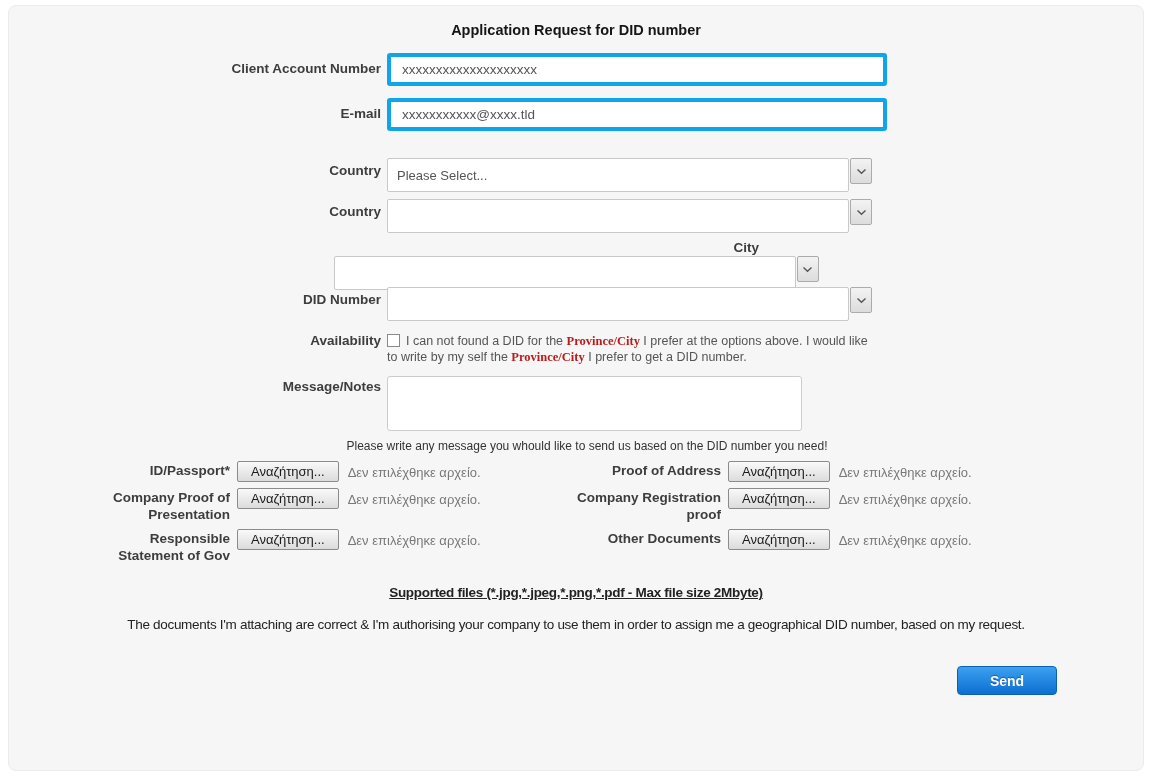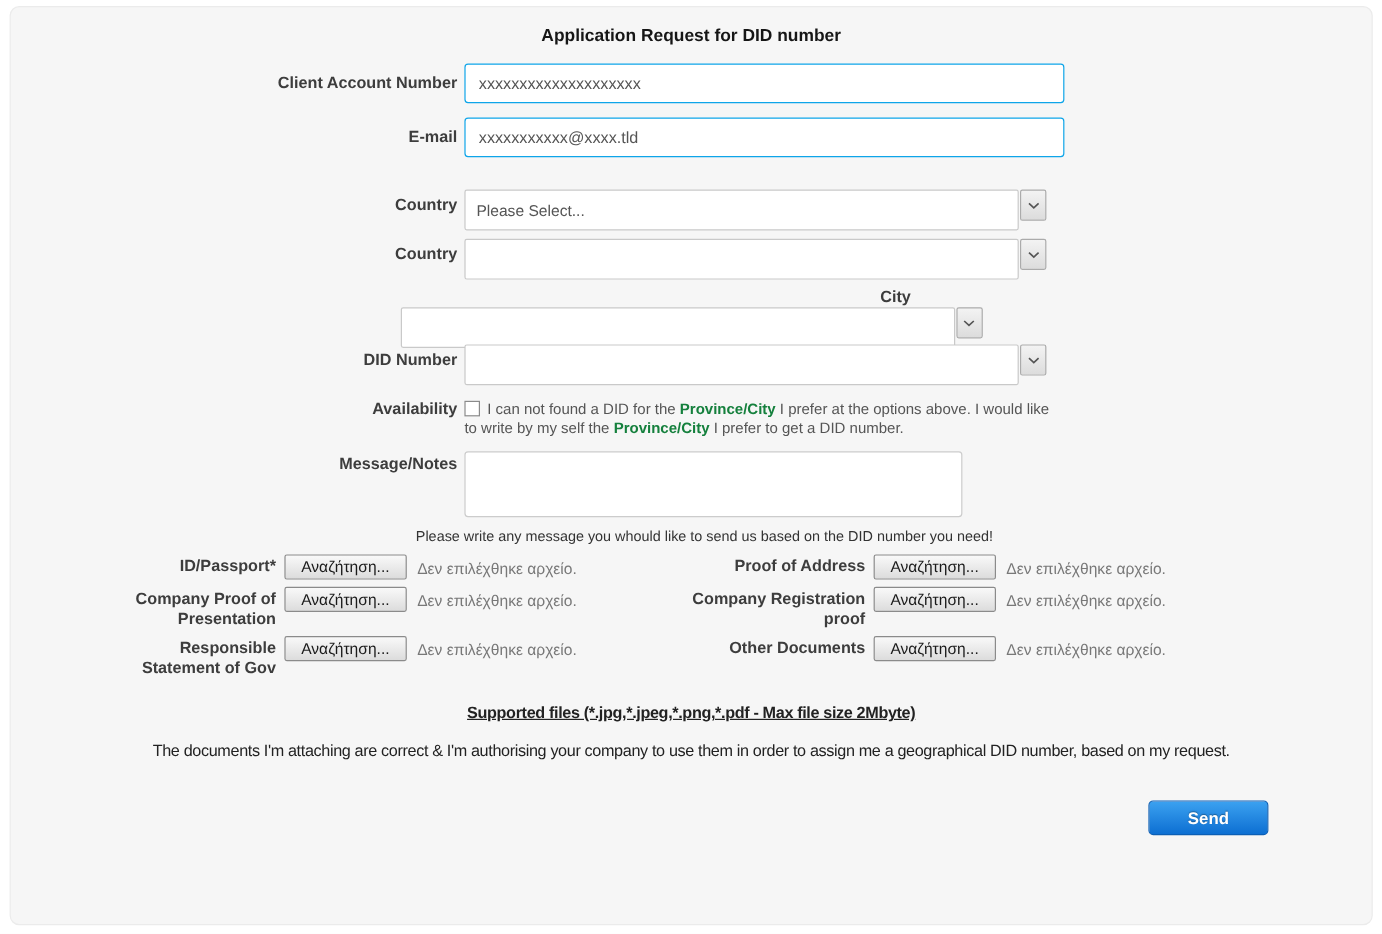--- a/index.html
+++ b/index.html
@@ -32,21 +32,21 @@
     padding-right: 6px;
     text-align: right;
     font-weight: bold;
     font-size: 13.5px;
     color: #3d3d3d;
     line-height: 1.2;
   }
   .form-row.top .form-label { padding-top: 3px; }
   .text-input {
     width: 500px; height: 33px;
-    border: 1px solid #0ea5e9;
+    border: 4px solid #0ea5e9;
     border-radius: 3px;
     background: #ffffff;
     padding: 0 11px;
     font-family: "Liberation Sans", sans-serif;
     font-size: 13.5px;
     color: #555555;
     outline: none;
   }
   .mb27 { margin-bottom: 27px; }
   .mb15 { margin-bottom: 15px; }
@@ -82,21 +82,21 @@
     margin: 0 6px 0 0;
     vertical-align: -2px;
     border-radius: 0;
   }
   .availability-text {
     width: 492px;
     font-size: 12.5px;
     color: #555555;
     line-height: 1.3;
   }
-  .availability-text b { color: #15803d; }
+  .availability-text b { color: #b91c1c; font-family: Liberation Serif, serif; }
   .message-textarea {
     width: 415px; height: 55px;
     border: 1px solid #cccccc;
     border-radius: 3px;
     background: #ffffff;
     resize: none;
     font-family: "Liberation Sans", sans-serif;
     font-size: 13px; color: #555;
     outline: none;
   }

